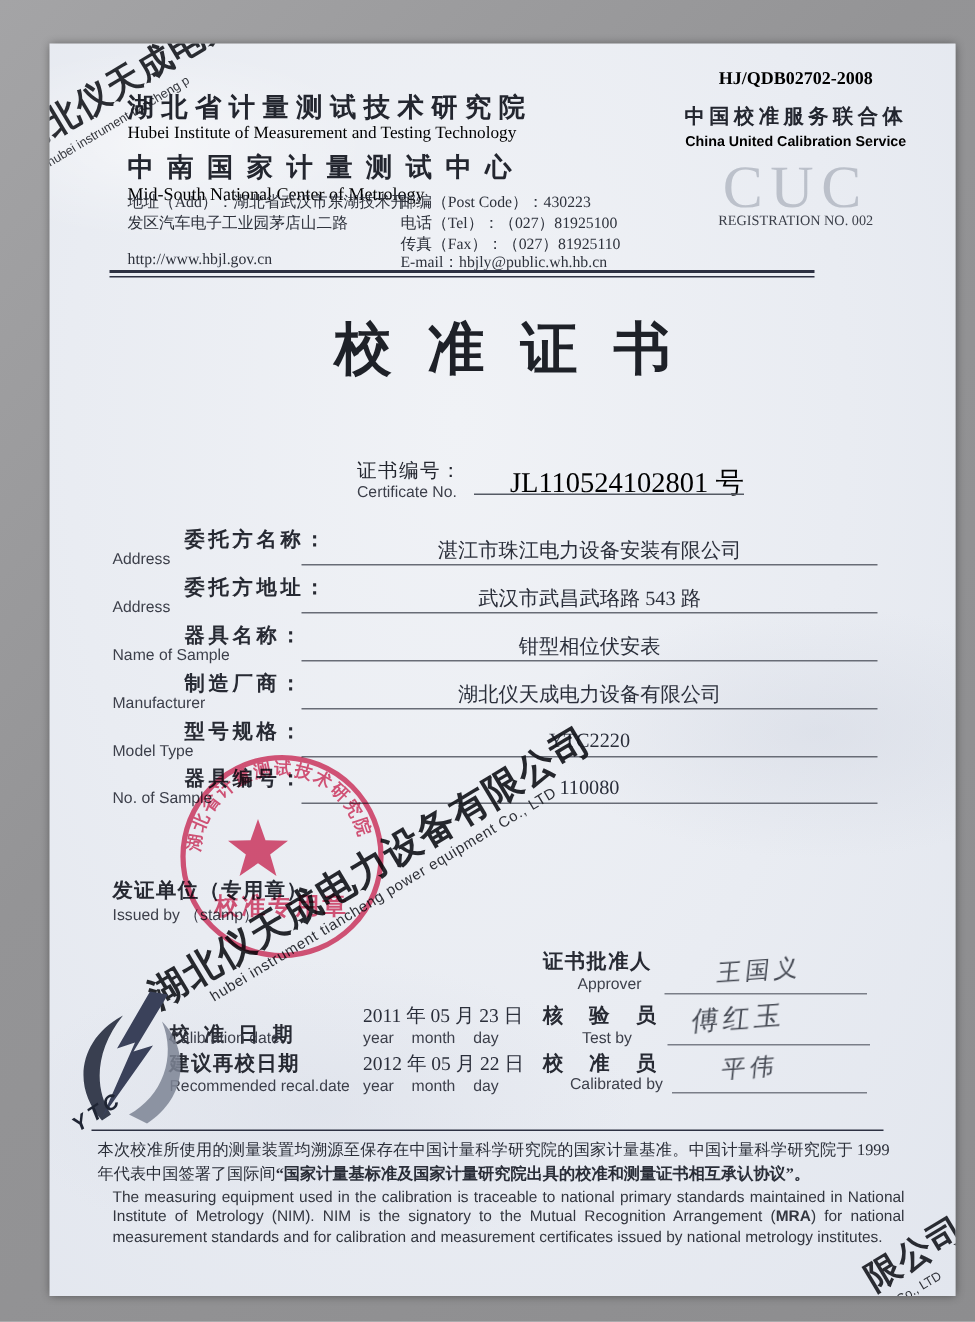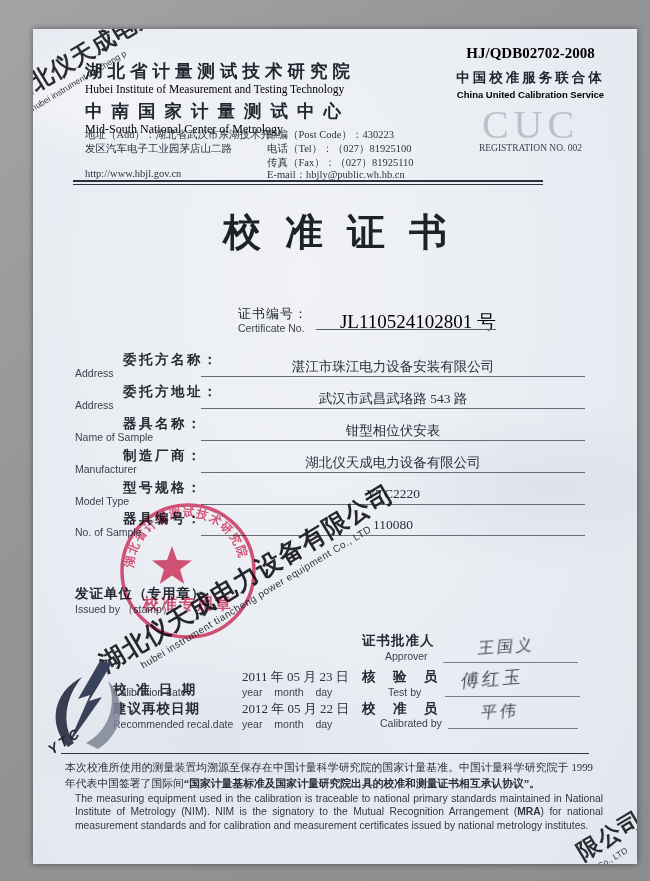--- a/index.html
+++ b/index.html
@@ -17,21 +17,21 @@
   .abs { position:absolute; }
   .cn { color:#23262f; }
   .sans { font-family:"Liberation Sans","DejaVu Sans",sans-serif; }
   .enlab { font-family:"Liberation Sans","DejaVu Sans",sans-serif; color:#3c3f4a; }
   
   .org-cn   { left:52px; top:30px;  font-size:17.5px; font-weight:bold; letter-spacing:5px; }
   .org-en   { left:52px; top:54px;  font-size:11.5px; }
   .cen-cn   { left:52px; top:70px;  font-size:17.5px; font-weight:bold; letter-spacing:9px; }
   .cen-en   { left:52px; top:93px;  font-size:12px; }
   .addr     { font-size:10.5px; color:#2e323c; }
-  .hr-doc   { left:400px; top:16px; width:195px; text-align:center; font-size:15px; font-weight:bold; }
+  .hr-doc   { left:400px; top:16px; width:195px; text-align:center; font-size:12px; font-weight:bold; }
   .cuc-cn   { left:400px; top:40px; width:195px; text-align:center; font-size:13.5px; font-weight:bold; letter-spacing:3px; }
   .cuc-en   { left:400px; top:60px; width:195px; text-align:center; font-size:9.5px; font-weight:bold; }
   .cuc-mark { left:400px; top:72px; width:195px; text-align:center; font-size:40px; letter-spacing:5px; color:rgba(150,156,170,.55); }
   .reg      { left:400px; top:114px; width:195px; text-align:center; font-size:9.5px; color:#3a3e48; }
   .dbl-rule { left:40px; top:151px; width:470px; height:4.5px; border-top:2.5px solid #2d3142; border-bottom:1.2px solid #2d3142; }
   
   .title-cn { left:0; top:178px; width:100%; text-align:center; font-size:38px; font-weight:bold; letter-spacing:24px; text-indent:24px; color:#1e2128; }
   .title-en { left:0; top:233px; width:100%; text-align:center; font-size:15.5px; font-weight:bold; word-spacing:10px; color:#23262f; }
   .cert-cn  { left:205px; top:276px; font-size:13px; letter-spacing:1px; }
   .cert-en  { left:205px; top:293px; font-size:10.5px; }

